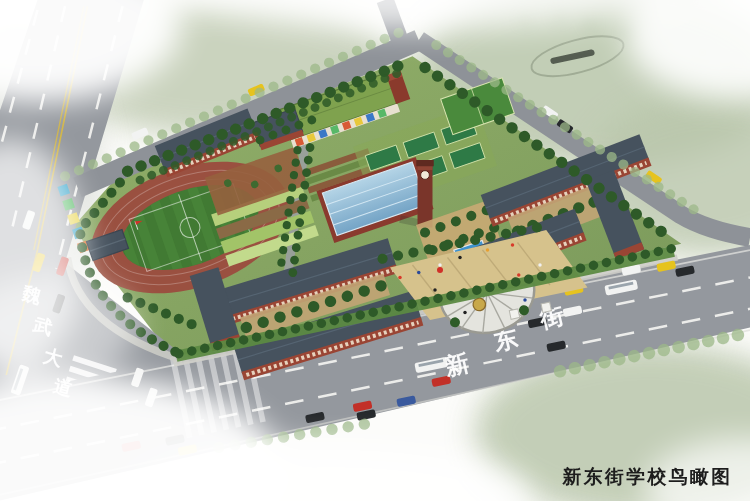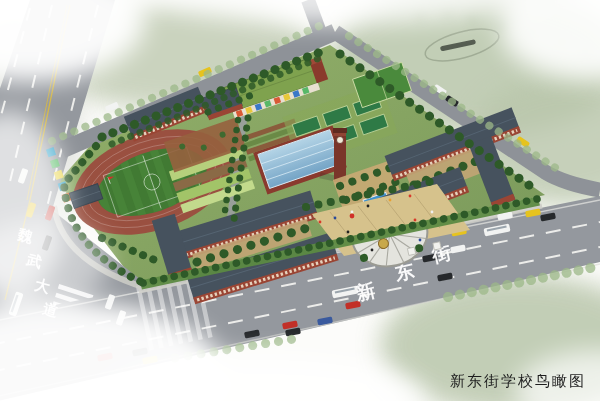--- a/index.html
+++ b/index.html
@@ -9,21 +9,21 @@
   .roadtxt{fill:#fff;font-family:"DejaVu Sans","Liberation Sans",sans-serif;font-weight:bold;opacity:.95}
   .dash{stroke:var(--lane_white,#f5f5f2);stroke-width:2;fill:none;opacity:.9}
   .treeD{stroke:var(--tree_dark,#2e5a28);stroke-linecap:round;fill:none}
   .treeL{stroke:var(--tree_light,#9cb888);stroke-linecap:round;fill:none;opacity:.75}
   .roof{fill:var(--roof_dark,#46525e)}
   .brick{fill:var(--brick_red,#9a4534)}
   .win{stroke:#ead9c4;stroke-width:3.2;stroke-dasharray:2.4 2.2;fill:none;opacity:.95}
   .ct{fill:#c2a476;opacity:.9}
   .vR{fill:var(--car_red,#c23028)}.vY{fill:var(--car_yellow,#e6c31e)}
   .vW{fill:var(--bus_white,#f2f3f2)}.vK{fill:#26292c}.vB{fill:#3a5a9e}
-  .caption{position:absolute;right:14px;bottom:10px;font-size:15px;font-weight:normal;
+  .caption{position:absolute;right:14px;bottom:10px;font-size:15px;font-weight:bold;
            letter-spacing:2px;color:var(--caption_ink,#1d1d1d);white-space:nowrap}
 </style>
 </head>
 <body>
 
 <div class="stage">
 <svg viewBox="0 0 600 401" width="600" height="401">
   <defs>
     <filter id="haze" x="-60%" y="-60%" width="220%" height="220%">
           <feGaussianBlur stdDeviation="12"></feGaussianBlur>

